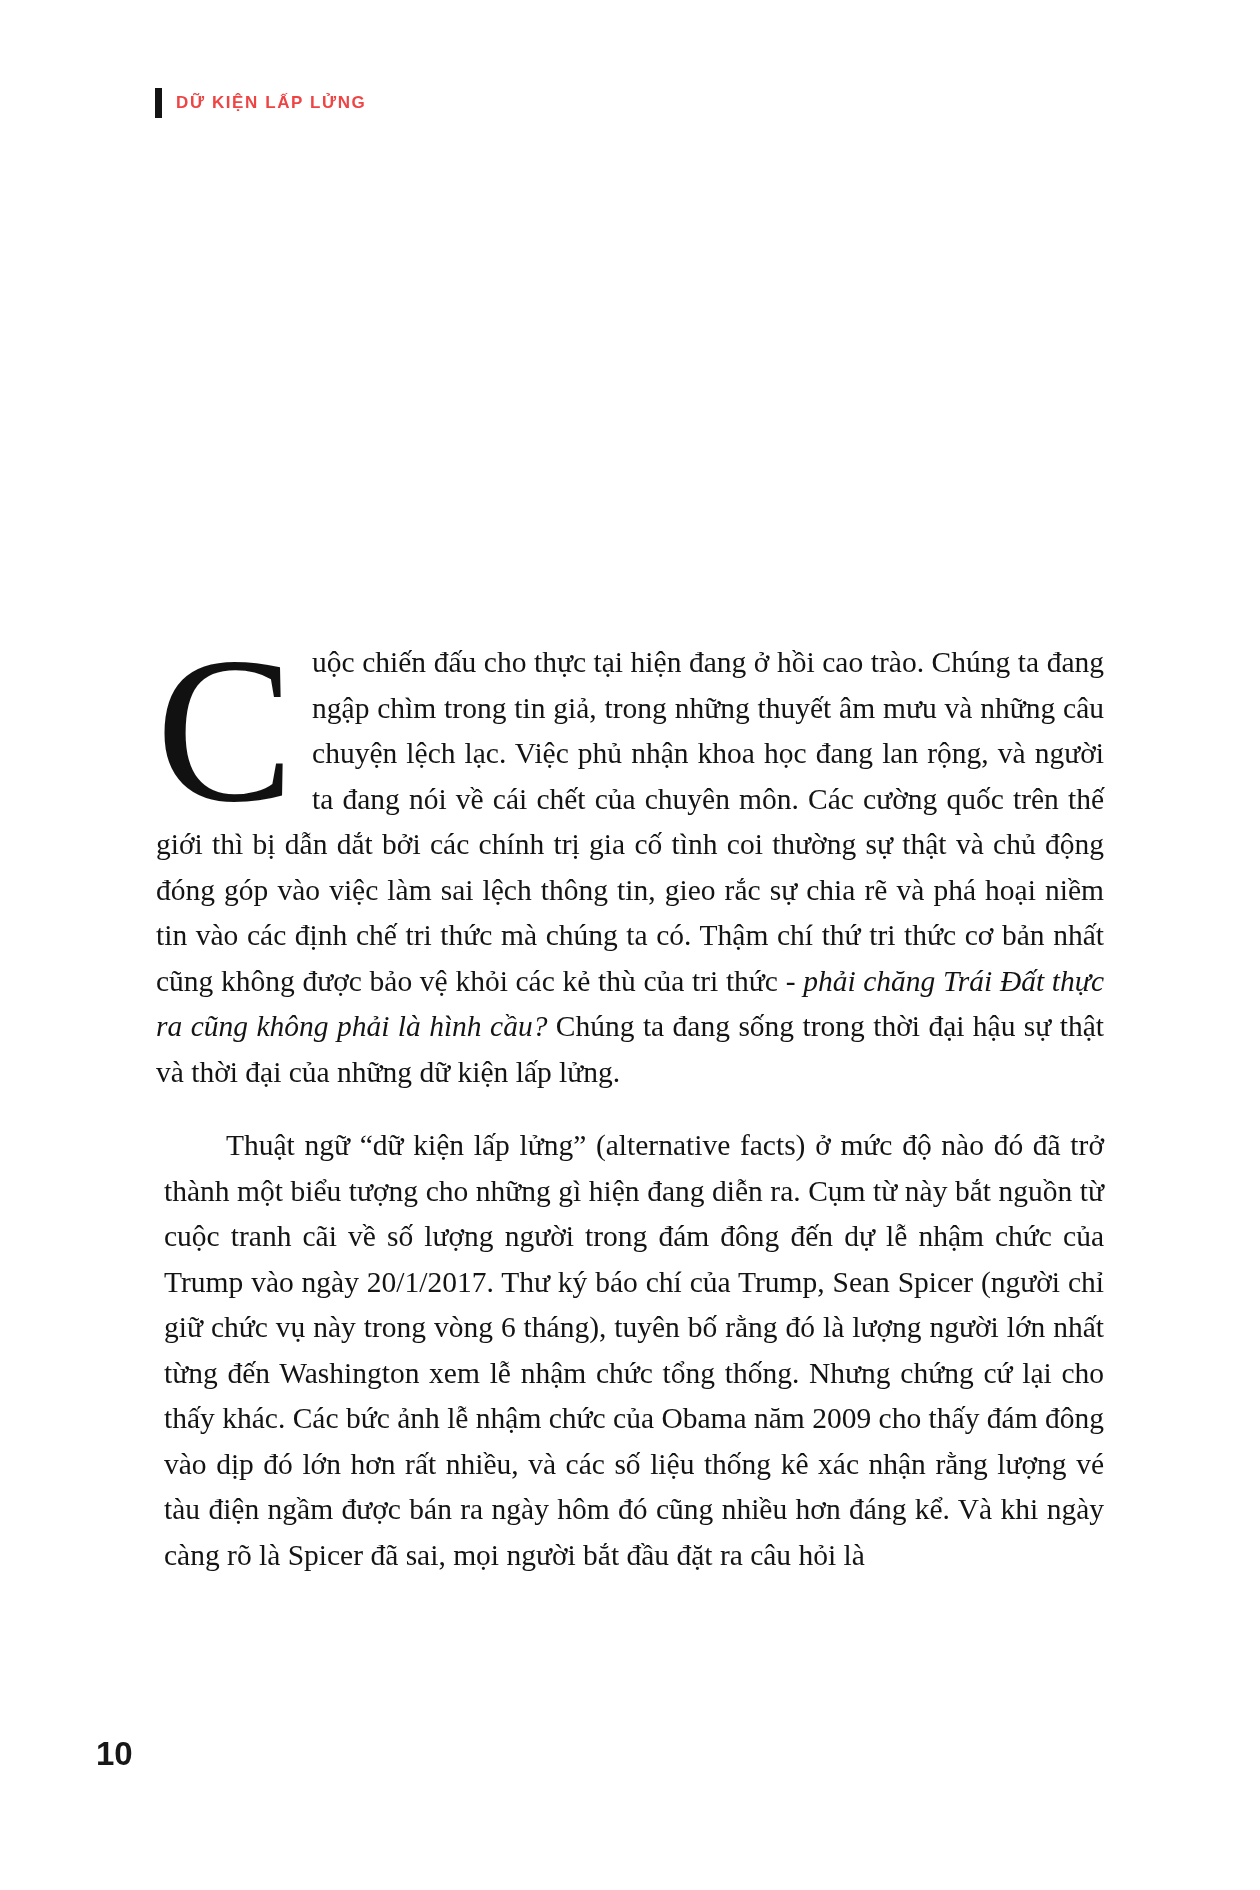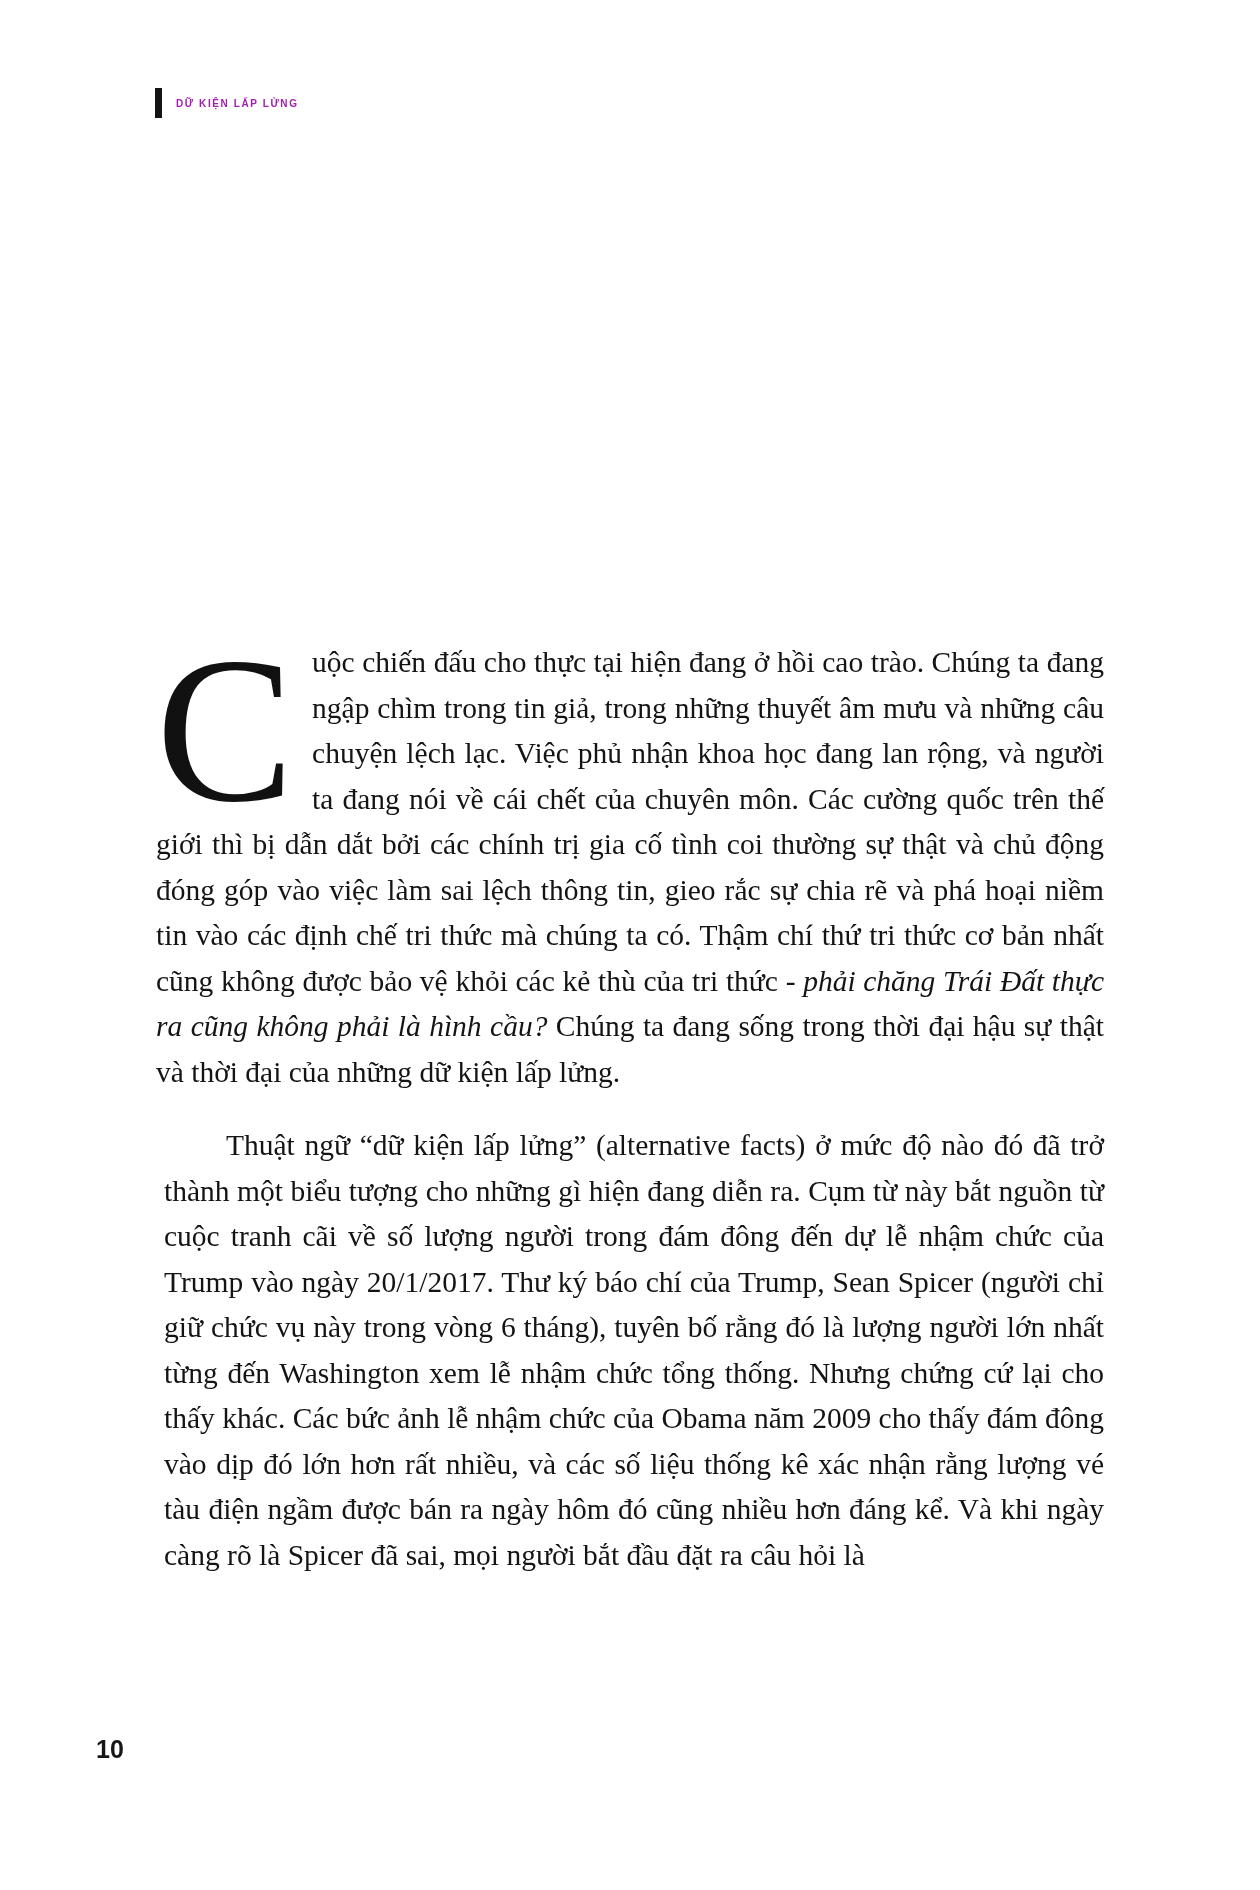--- a/index.html
+++ b/index.html
@@ -36,23 +36,23 @@
   }
   .header-rule {
     width: 7px;
     height: 30px;
     background: #141414;
     display: block;
   }
   .header-text {
     font-family: "Liberation Sans", sans-serif;
     font-weight: 700;
-    font-size: 10px;
+    font-size: 17px;
     letter-spacing: 1.6px;
-    color: #a21caf;
+    color: #ef4444;
     white-space: nowrap;
   }
 
   
   .text-block {
     position: absolute;
     left: 156px;
     top: 640px;
     width: 948px;
   }
@@ -89,21 +89,21 @@
     font-style: italic;
   }
 
   
   .folio {
     position: absolute;
     left: 96px;
     top: 1735px;
     font-family: "Liberation Sans", sans-serif;
     font-weight: 700;
-    font-size: 25px;
+    font-size: 33px;
     color: #171717;
     text-align: right;
   }
 </style>
 </head>
 <body>
 
 <div class="page">
 
   <div class="running-header">

